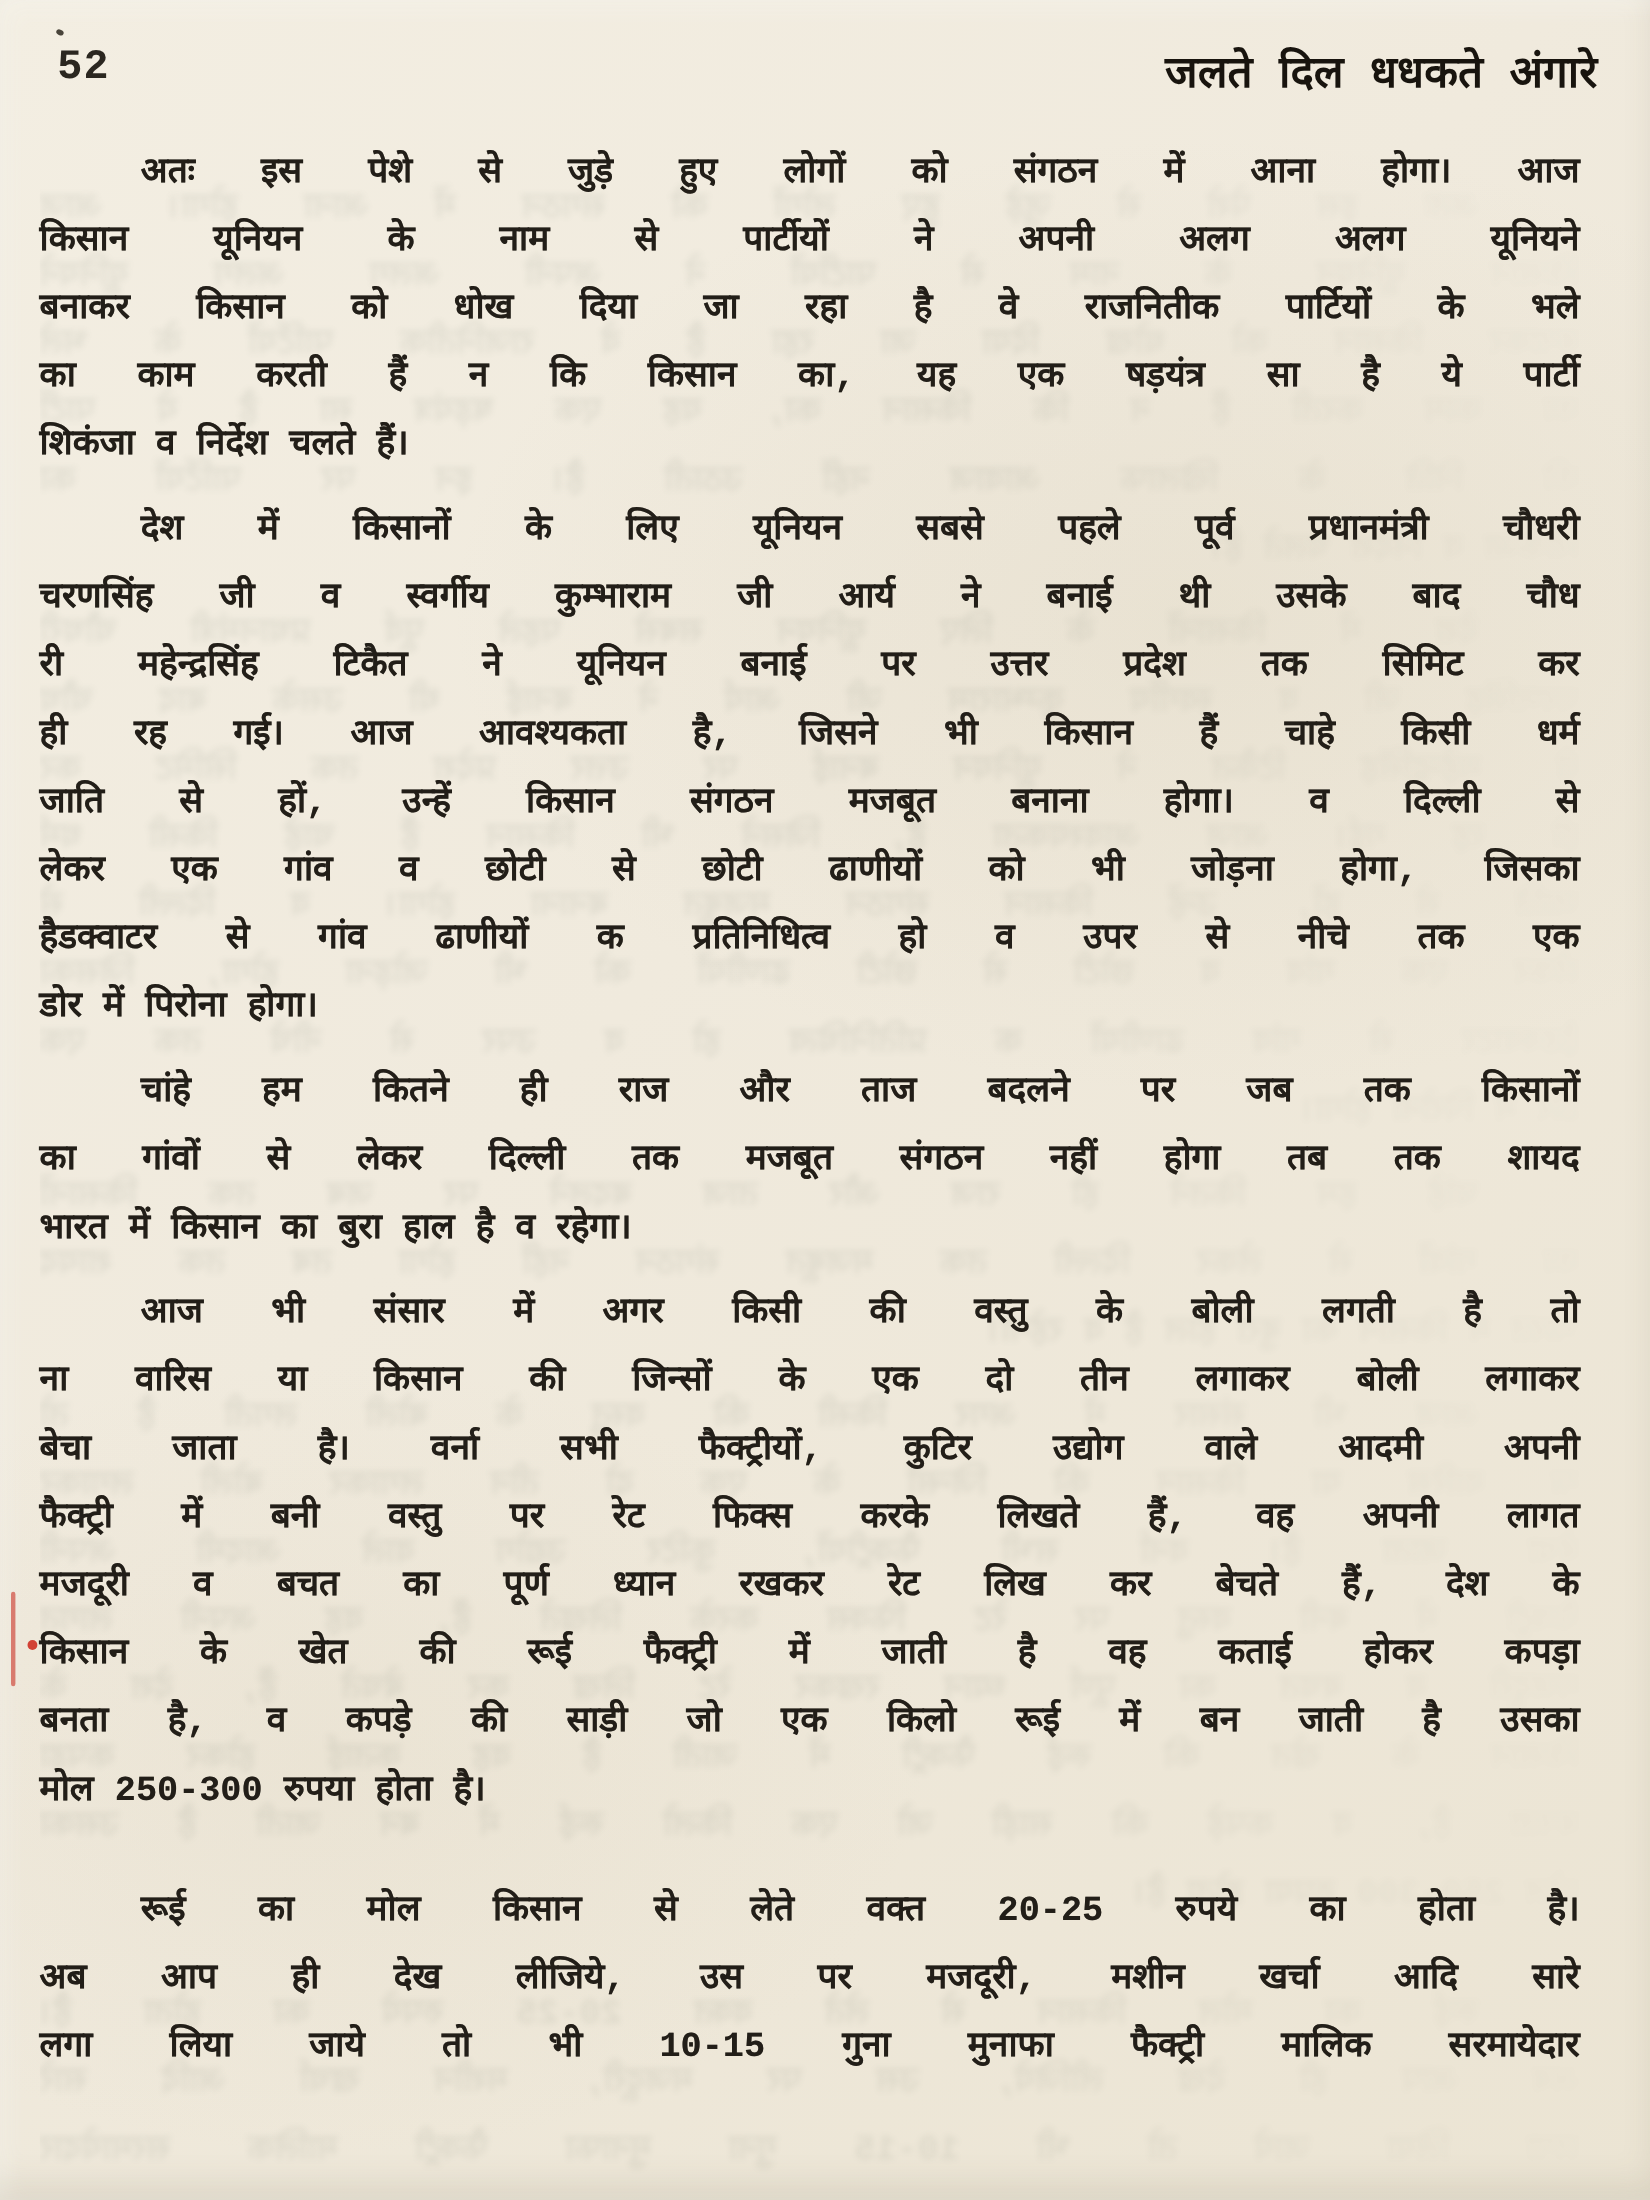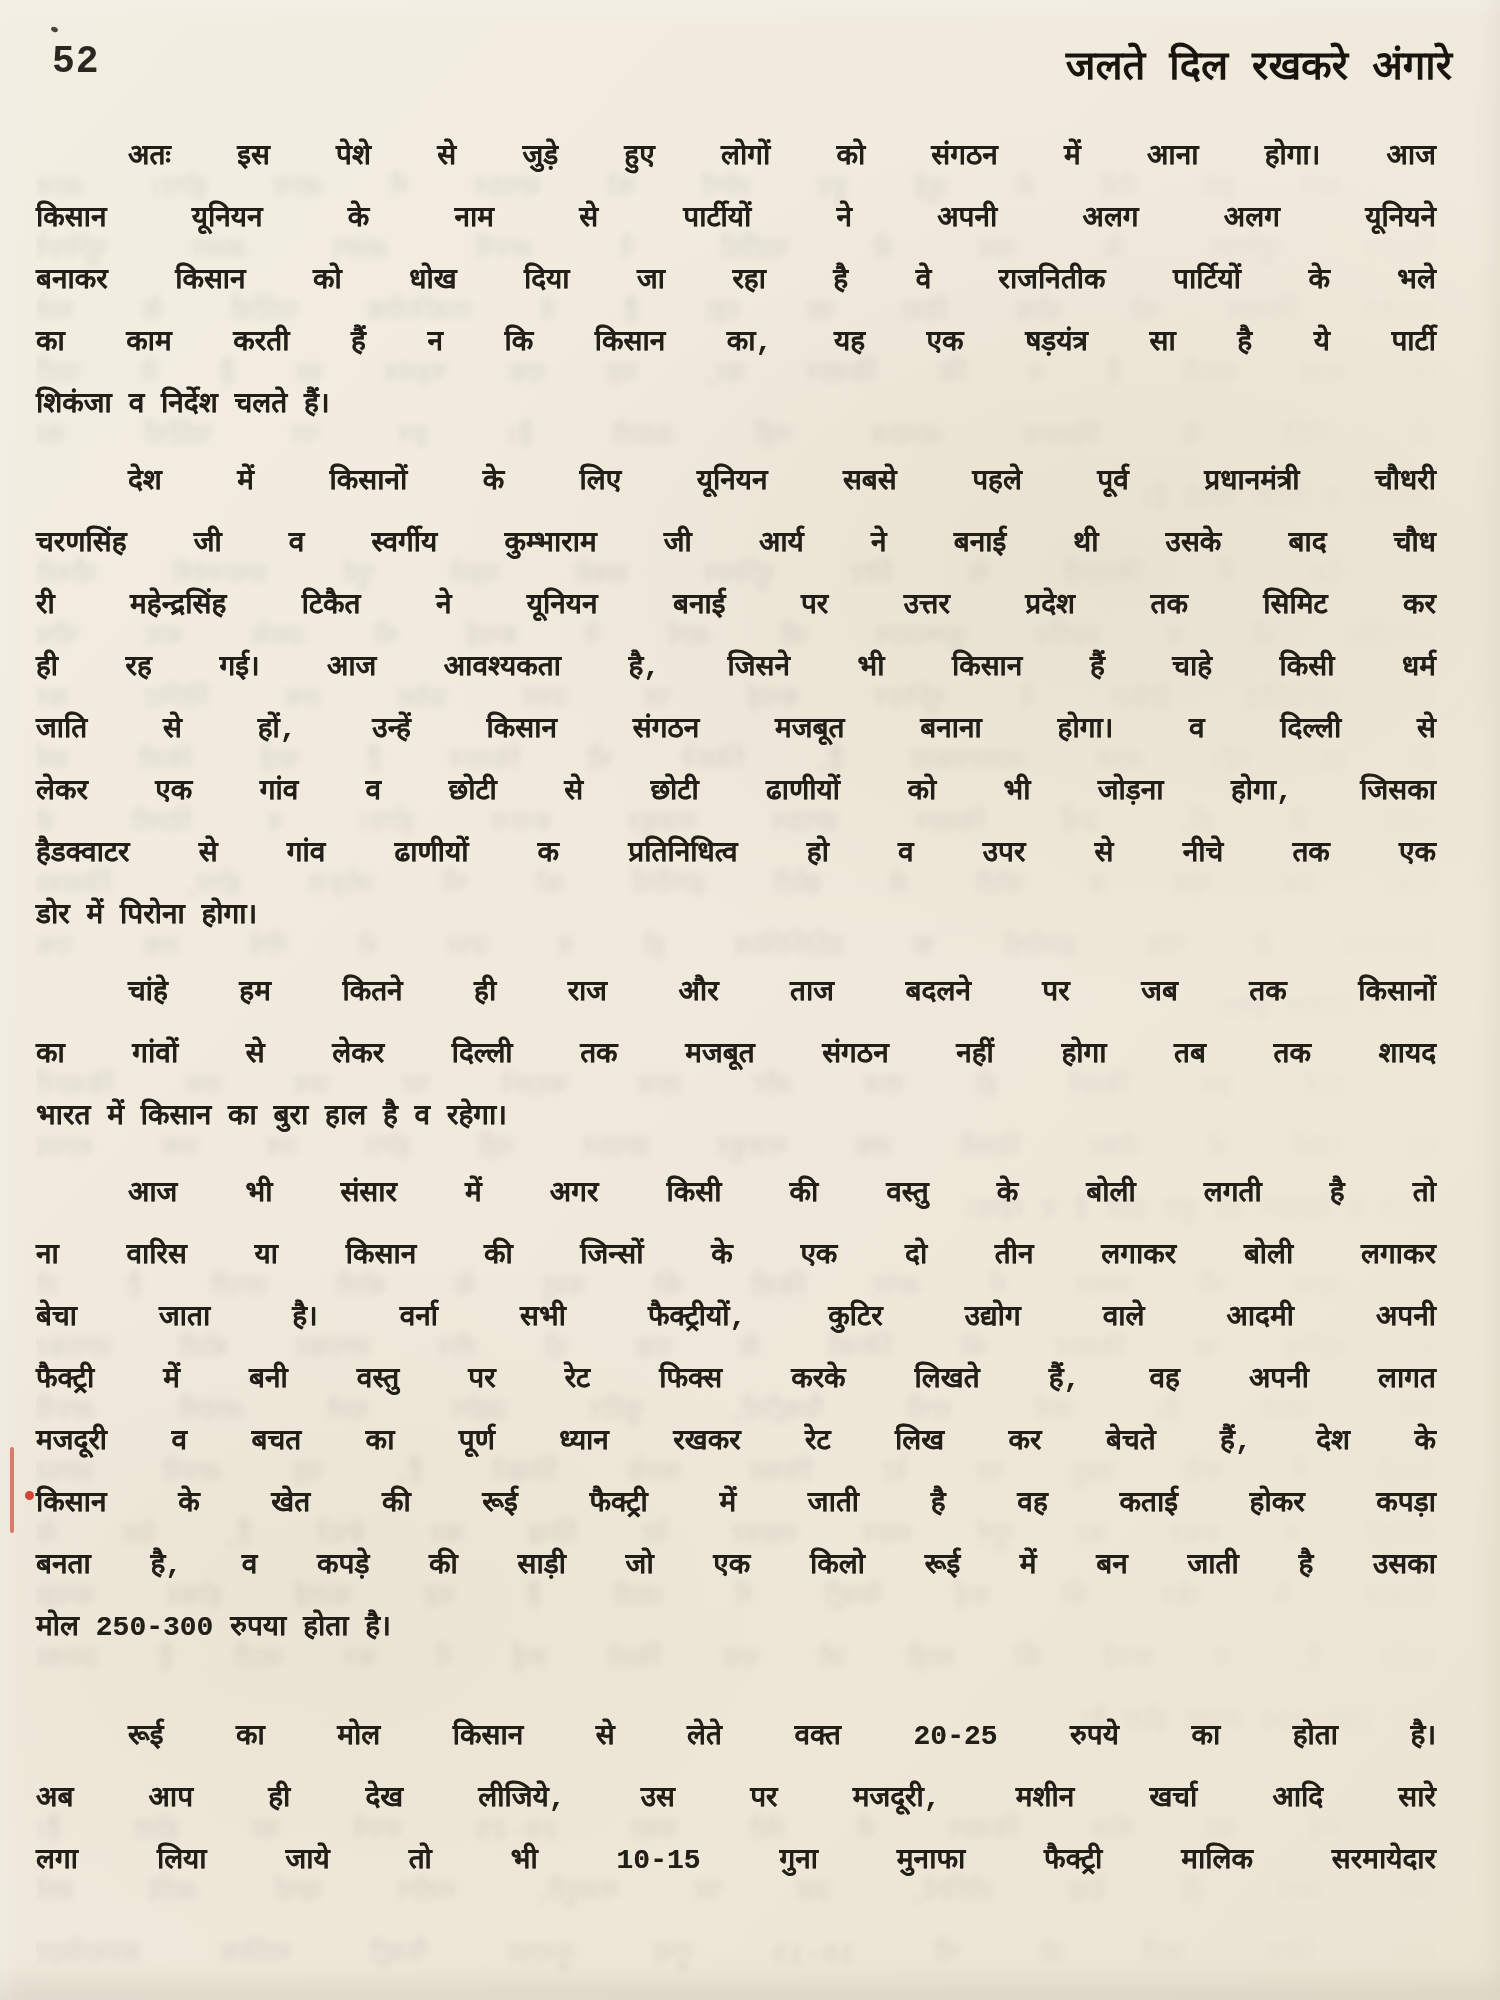--- a/index.html
+++ b/index.html
@@ -25,21 +25,21 @@
   .hdr-title{
     position:absolute;right:64px;top:36px;
     font-size:40px;font-weight:700;color:#18140e;white-space:nowrap;
   }
   .content{
     position:absolute;left:36px;top:126px;width:1400px;z-index:2;
   }
   .para{margin:0 0 15px 0;}
   .para:last-child{margin-bottom:0;margin-top:47px;}
   .line{
-    font-size:28px;line-height:62px;height:62px;
+    font-size:32px;line-height:62px;height:62px;
     font-weight:600;color:#221e18;
     text-align:justify;text-align-last:left;
     text-shadow:0 0 0.6px rgba(30,25,18,0.55);
   }
   .line.jfull{text-align-last:justify;}
   .line.indent{text-indent:92px;}
   
   .ghost{
     position:absolute;left:36px;top:158px;width:1400px;z-index:1;
     transform:scaleX(-1);filter:blur(3px);opacity:0.10;color:#5f6a5c;
@@ -61,21 +61,21 @@
     background:#49443a;border-radius:50%;transform:rotate(25deg);
   }
 </style>
 </head>
 <body>
 
 <div class="page">
 
   <div class="hdr-num">52</div>
 
-  <div class="hdr-title">जलते दिल रखकरे अंगारे</div>
+  <div class="hdr-title">जलते दिल धधकते अंगारे</div>
 
   <div class="ghost">
       <div class="para">
         <div class="line indent jfull">अतः इस पेशे से जुड़े हुए लोगों को संगठन में आना होगा। आज</div>
         <div class="line jfull">किसान यूनियन के नाम से पार्टीयों ने अपनी अलग अलग यूनियने</div>
         <div class="line jfull">बनाकर किसान को धोख दिया जा रहा है वे राजनितीक पार्टियों के भले</div>
         <div class="line jfull">का काम करती हैं न कि किसान का, यह एक षड़यंत्र सा है ये पार्टी</div>
         <div class="line jfull">की निति के खिलाफ आवाज नहीं उठाती है। इन पर पार्टियों का</div>
         <div class="line">शिकंजा व निर्देश चलते हैं।</div>
       </div>

